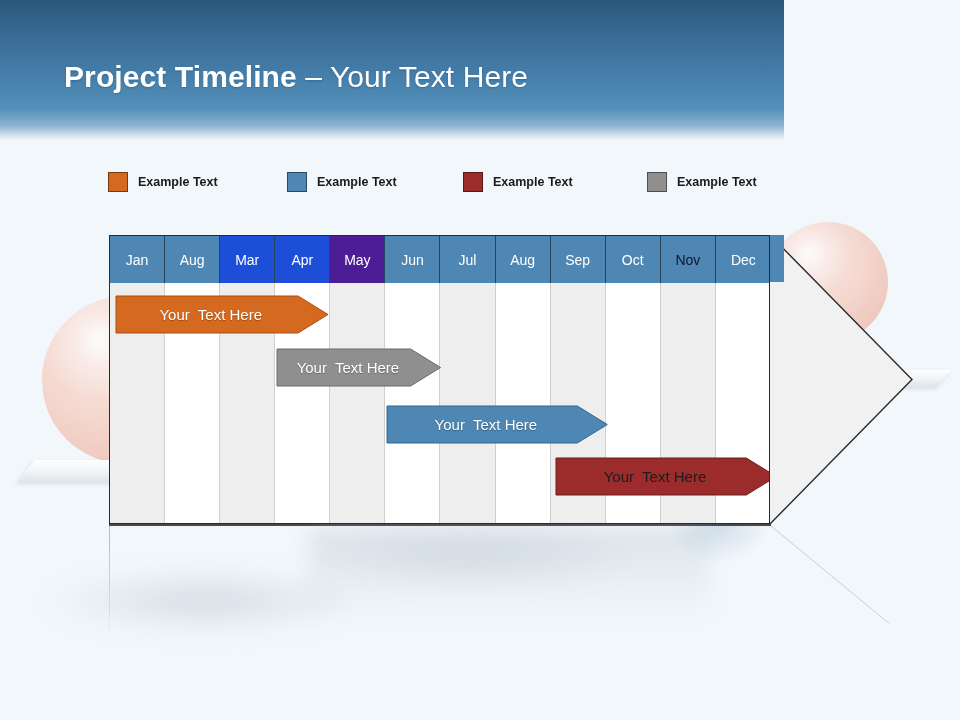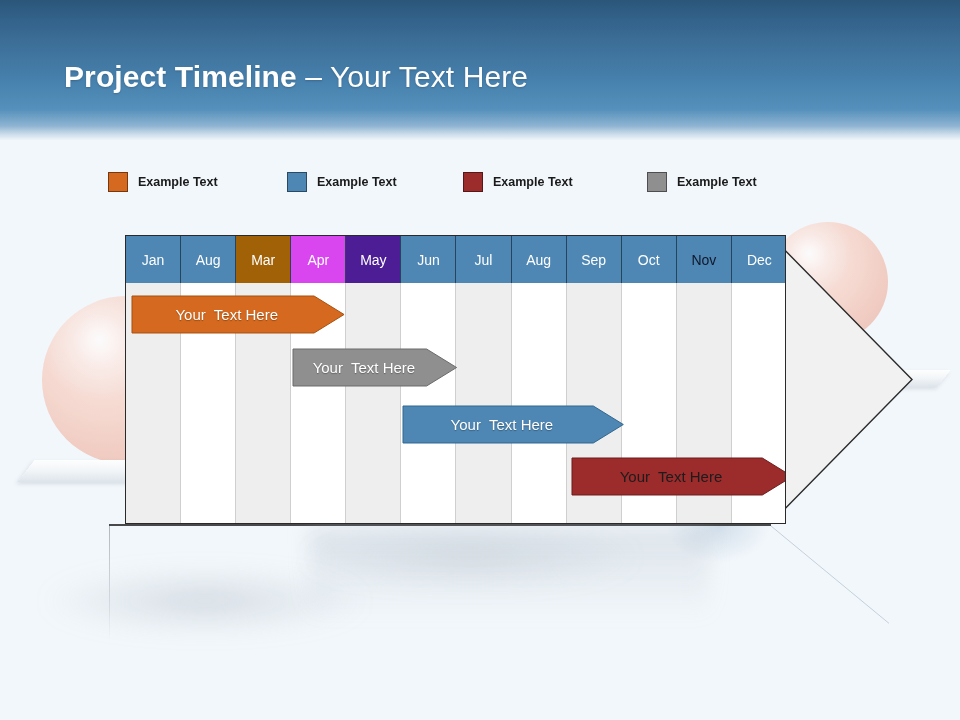--- a/index.html
+++ b/index.html
@@ -5,21 +5,21 @@
   html,body{margin:0;padding:0;}
   body{
     width:960px;height:720px;overflow:hidden;
     background:#f2f7fb;
     font-family:"Liberation Sans", sans-serif;
     position:relative;
   }
 
   
   #header-banner{
-    position:absolute;left:0;top:0;width:960px;height:140px;
+    position:absolute;left:0;top:0;width:784px;height:140px;
     background:linear-gradient(180deg,
         #2b567a 0%,
         #33628a 14%,
         #3d7099 32%,
         #4781ad 58%,
         #5490bb 78%,
         #8fb4d2 90%,
         #cddeeb 96%,
         #eef4f9 100%);
   }
@@ -59,21 +59,21 @@
   }
   .deco-shadow{position:absolute;filter:blur(12px);}
 
   
   #timeline-chart{
     position:absolute;left:109px;top:235px;width:771px;height:289px;
   }
   #chart-body{
     position:absolute;left:0;top:0;width:661px;height:289px;
     border:1.4px solid #2a2a2a;box-sizing:border-box;
-    background:#ffffff;overflow:hidden;margin-left:16px;
+    background:#ffffff;overflow:hidden;
   }
   .grid-col{
     position:absolute;top:0;bottom:0;width:55.08px;
     border-right:1px solid #cfcfcf;box-sizing:border-box;
   }
   .grid-col.shaded{background:#eeeeee;}
   .grid-col.plain{background:#ffffff;}
   .grid-col:last-child{border-right:none;}
 
   .month-header{
@@ -175,22 +175,22 @@
         <div class="grid-col shaded" style="left: 330.48px;"></div>
         <div class="grid-col plain" style="left: 385.56px;"></div>
         <div class="grid-col shaded" style="left: 440.64px;"></div>
         <div class="grid-col plain" style="left: 495.72px;"></div>
         <div class="grid-col shaded" style="left: 550.8px;"></div>
         <div class="grid-col plain" style="left: 605.88px;"></div>
       </div>
     <div id="month-headers">
         <div class="month-header" style="left: 0px; background: rgb(78, 135, 179); color: rgb(255, 255, 255);">Jan</div>
         <div class="month-header" style="left: 55.08px; background: rgb(78, 135, 179); color: rgb(255, 255, 255);">Aug</div>
-        <div class="month-header" style="left: 110.16px; background: #a16207; color: rgb(255, 255, 255);">Mar</div>
-        <div class="month-header" style="left: 165.24px; background: #d946ef; color: rgb(255, 255, 255);">Apr</div>
+        <div class="month-header" style="left: 110.16px; background: #1d4ed8; color: rgb(255, 255, 255);">Mar</div>
+        <div class="month-header" style="left: 165.24px; background: #1d4ed8; color: rgb(255, 255, 255);">Apr</div>
         <div class="month-header" style="left: 220.32px; background: #4c1d95; color: rgb(255, 255, 255);">May</div>
         <div class="month-header" style="left: 275.4px; background: rgb(78, 135, 179); color: rgb(255, 255, 255);">Jun</div>
         <div class="month-header" style="left: 330.48px; background: rgb(78, 135, 179); color: rgb(255, 255, 255);">Jul</div>
         <div class="month-header" style="left: 385.56px; background: rgb(78, 135, 179); color: rgb(255, 255, 255);">Aug</div>
         <div class="month-header" style="left: 440.64px; background: rgb(78, 135, 179); color: rgb(255, 255, 255);">Sep</div>
         <div class="month-header" style="left: 495.72px; background: rgb(78, 135, 179); color: rgb(255, 255, 255);">Oct</div>
         <div class="month-header" style="left: 550.8px; background: rgb(78, 135, 179); color: #0f172a;">Nov</div>
         <div class="month-header" style="left: 605.88px; background: rgb(78, 135, 179); color: rgb(255, 255, 255);">Dec</div>
       </div>
     <div id="task-bars">

